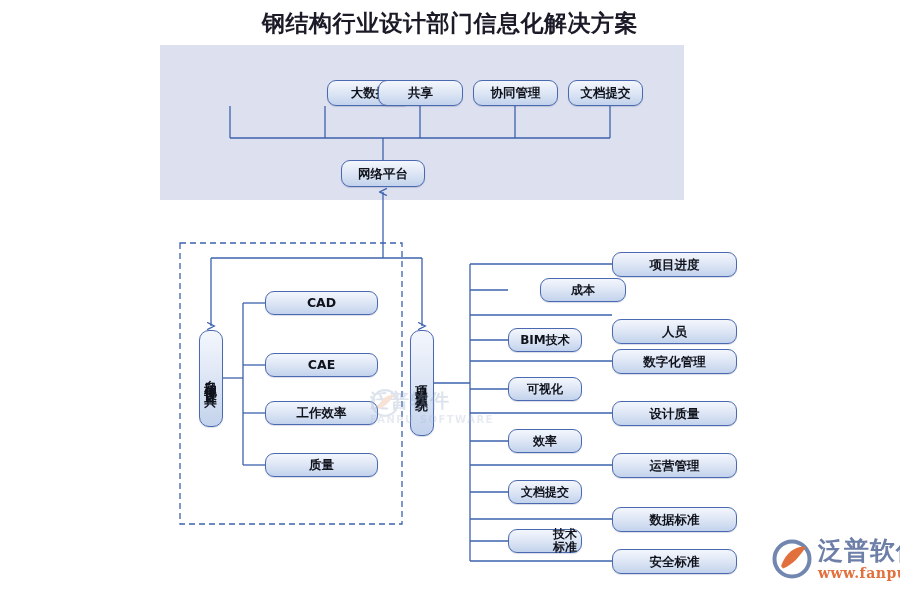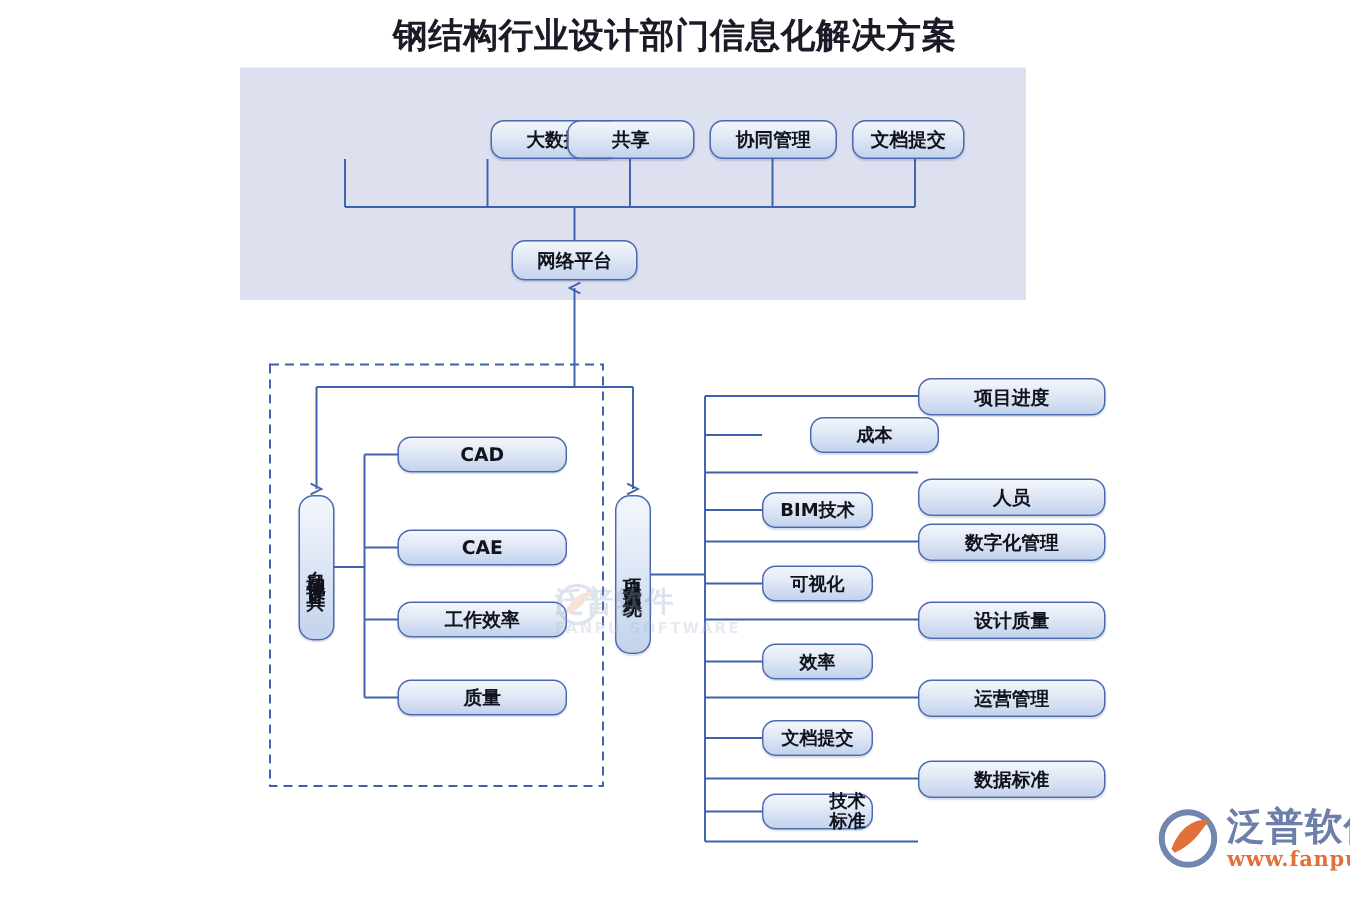--- a/index.html
+++ b/index.html
@@ -151,20 +151,21 @@
   <div class="node small" style="left:508px;top:429px;width:74px;height:24px;">效率</div>
   <div class="node small" style="left:508px;top:480px;width:74px;height:24px;">文档提交</div>
   <div class="node small" style="left:508px;top:529px;width:74px;height:24px;padding-left:44px;">技术标准</div>
 
   <div class="node" style="left:612px;top:252px;width:125px;height:25px;text-align:right;">项目进度</div>
   <div class="node" style="left:612px;top:319px;width:125px;height:25px;">人员</div>
   <div class="node" style="left:612px;top:349px;width:125px;height:25px;">数字化管理</div>
   <div class="node" style="left:612px;top:401px;width:125px;height:25px;">设计质量</div>
   <div class="node" style="left:612px;top:453px;width:125px;height:25px;">运营管理</div>
   <div class="node" style="left:612px;top:507px;width:125px;height:25px;">数据标准</div>
+  <div class="node" style="left:612px;top:549px;width:125px;height:25px;">安全标准</div>
 
   <div class="wm" style="left:370px;top:388px;">
     <svg width="30" height="30" viewBox="0 0 40 40">
       <path d="M20,3 A17,17 0 1 0 20,37 A17,17 0 1 0 20,3 Z" fill="none" stroke="#93a7c6" stroke-width="3"></path>
       <path d="M10,26 C16,12 26,8 33,9 C27,17 22,24 12,28 Z" fill="#e8a07a"></path>
     </svg>
     <div>
       <div class="wmtxt" style="font-size:19px;letter-spacing:1px;">泛普软件</div>
       <div class="wmtxt" style="font-size:10px;letter-spacing:1.5px;color:#aebbd2;">FANPU SOFTWARE</div>
     </div>

